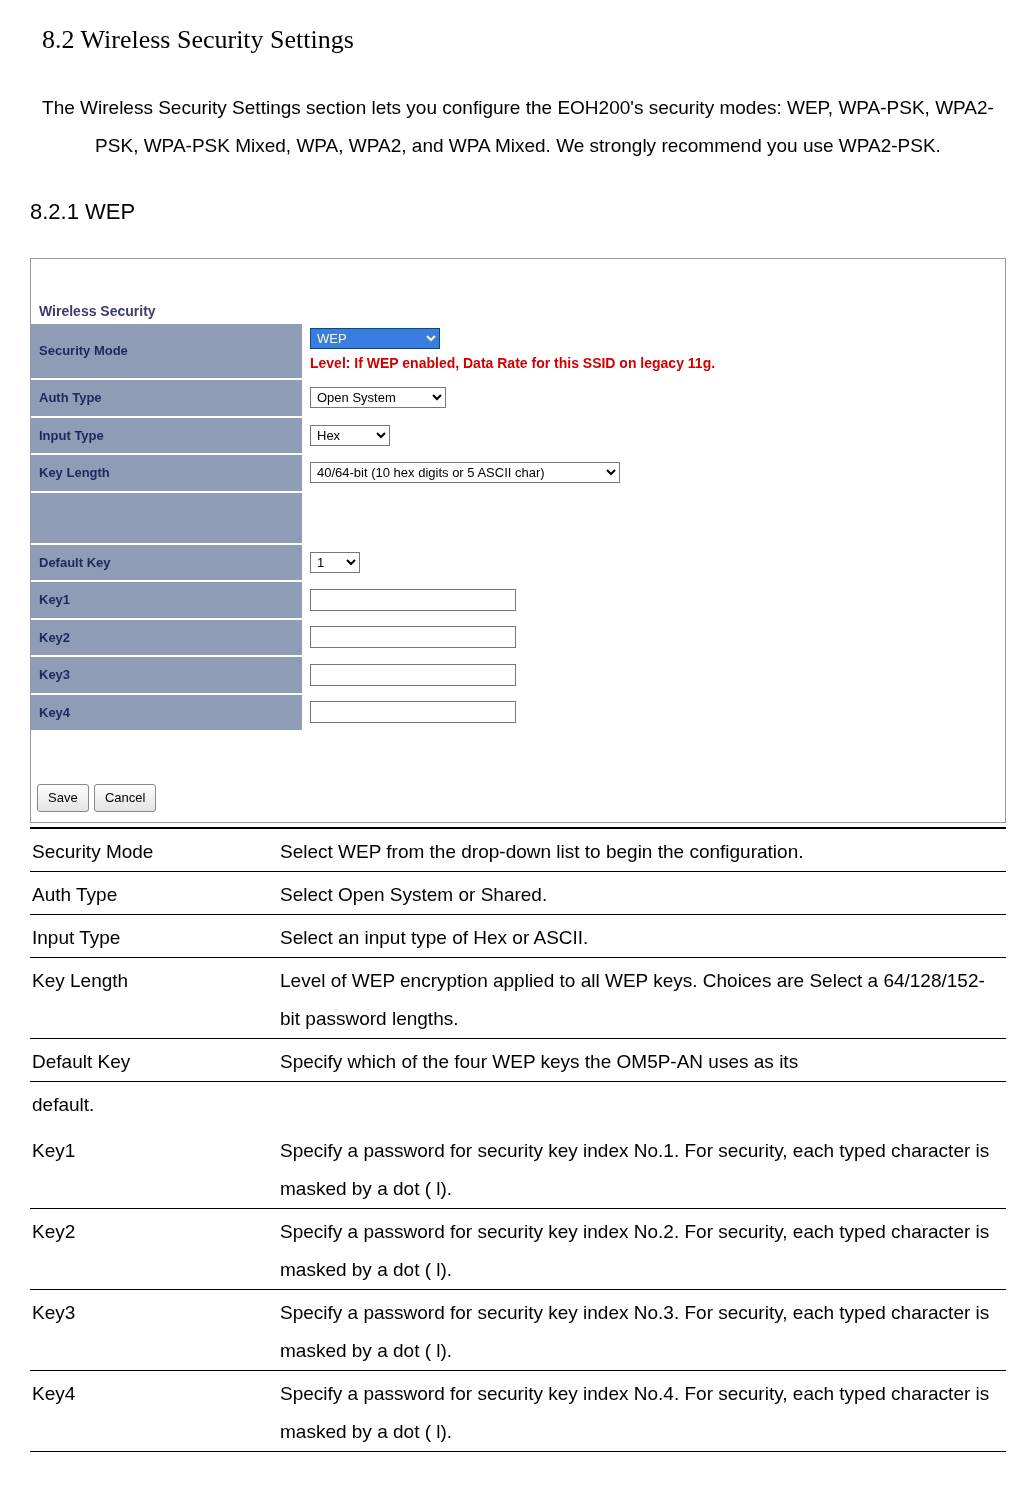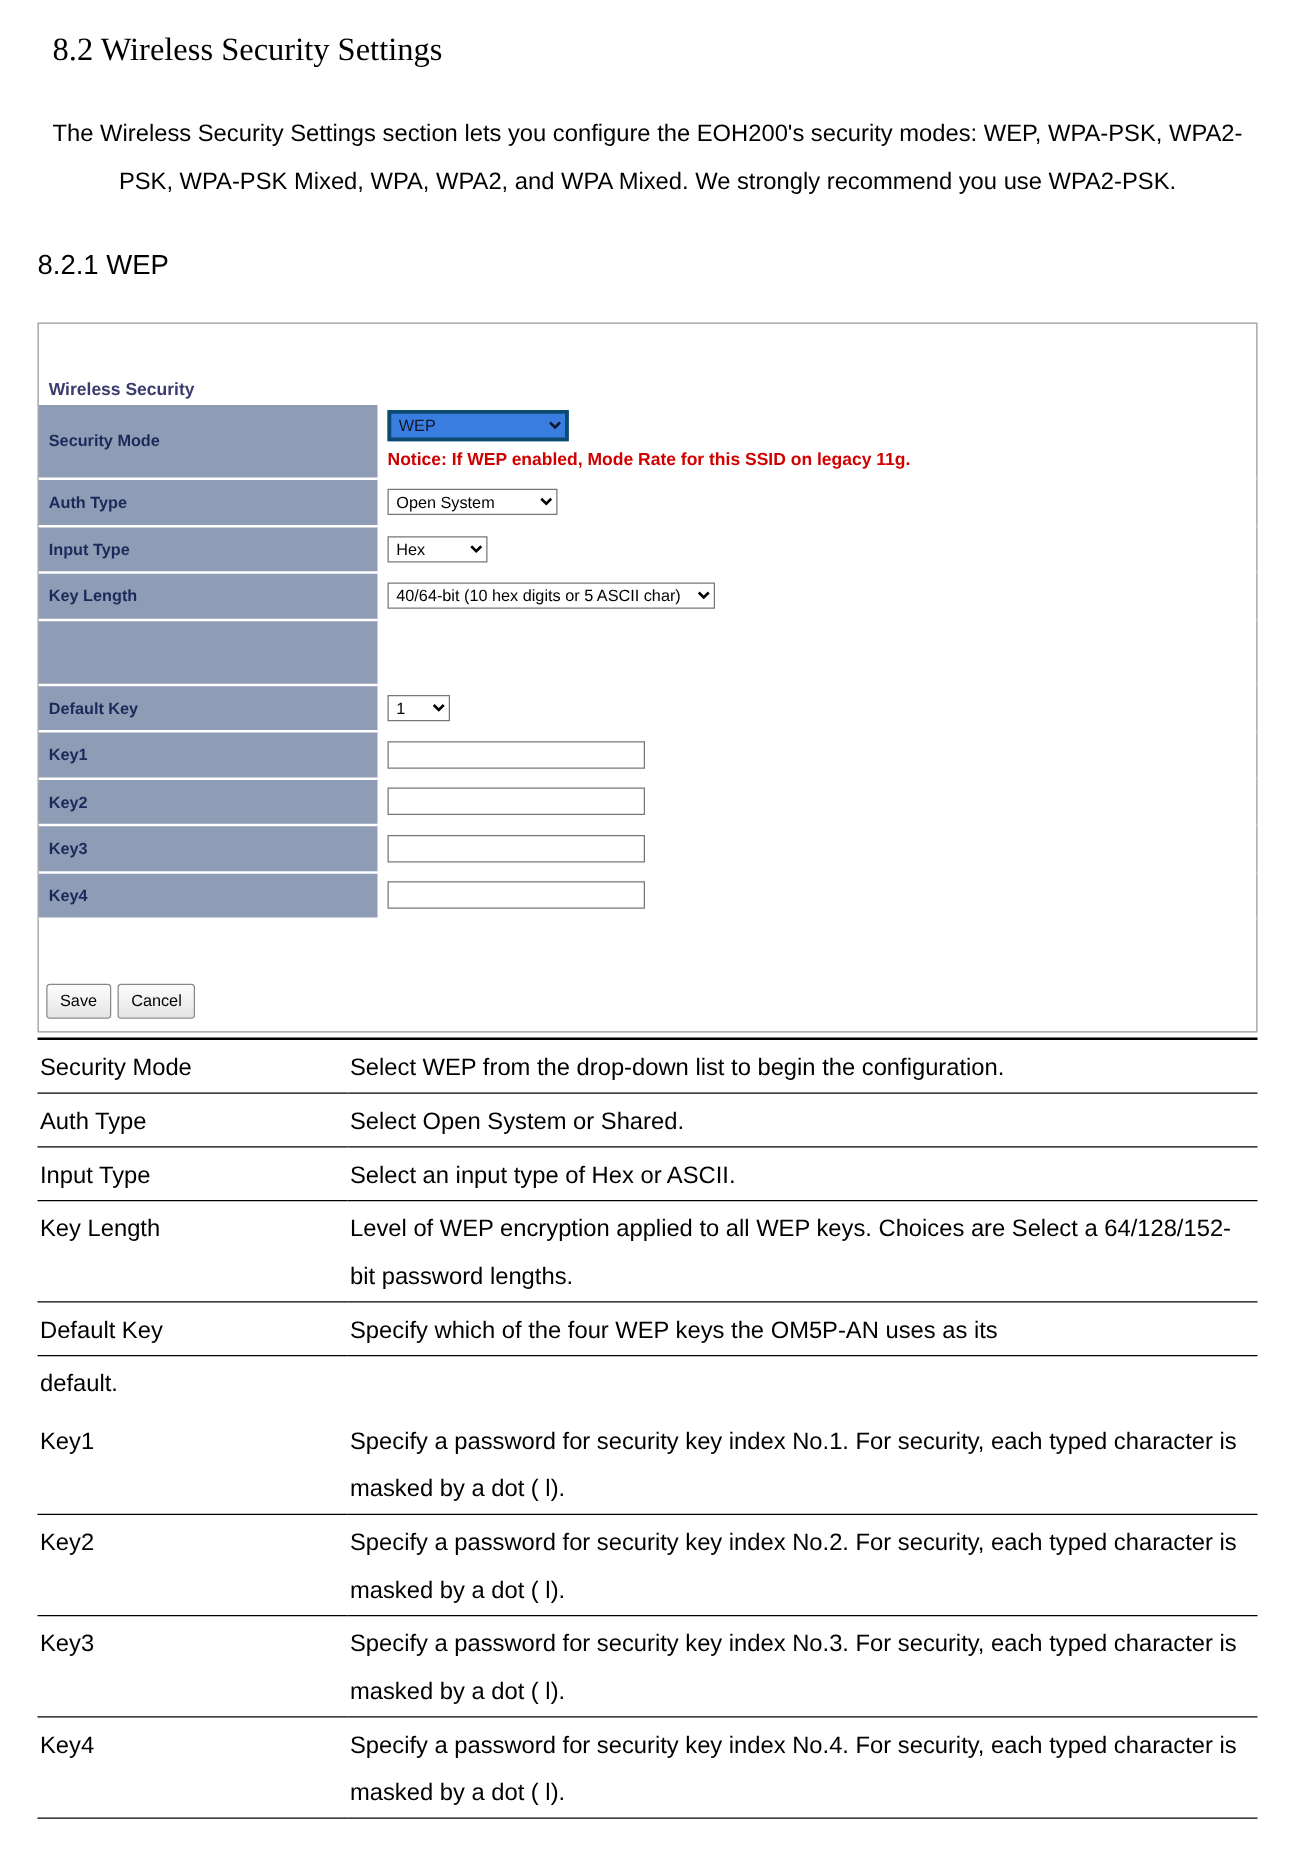--- a/index.html
+++ b/index.html
@@ -70,23 +70,23 @@
     background:#fff;
   }
   td.input-cell input[type=text] {
     border: 1px solid #777;
     height: 18px;
     width: 200px;
     font-size:13px;
   }
   .security-mode-row td.input-cell select {
     background: #3a7de0;
-    color: #0f172a;
-    border: 3px solid #0c4a6e;
-    width: 145px;
+    color: #fef9c3;
+    border: 1px solid #0c4a6e;
+    width: 130px;
   }
   .notice {
     color: #d00000;
     font-weight: bold;
     font-size: 14px;
     margin-top:4px;
     display:block;
   }
   tr.spacer td.label-cell { height: 34px; }
   .btn-row {
@@ -136,21 +136,21 @@
 <div class="panel">
   <div class="panel-title">Wireless Security</div>
   <table class="form-table">
     <tbody>
         <tr class="security-mode-row">
       <td class="label-cell">Security Mode</td>
       <td class="input-cell">
         <select>
           <option>WEP</option>
         </select>
-        <span class="notice">Notice: If WEP enabled, Mode Rate for this SSID on legacy 11g.</span>
+        <span class="notice">Level: If WEP enabled, Data Rate for this SSID on legacy 11g.</span>
       </td>
     </tr>
     <tr>
       <td class="label-cell">Auth Type</td>
       <td class="input-cell">
         <select style="width:136px">
           <option>Open System</option>
         </select>
       </td>
     </tr>
@@ -158,21 +158,21 @@
       <td class="label-cell">Input Type</td>
       <td class="input-cell">
         <select style="width:80px">
           <option>Hex</option>
         </select>
       </td>
     </tr>
     <tr>
       <td class="label-cell">Key Length</td>
       <td class="input-cell">
-        <select style="width:262px">
+        <select style="width:310px">
           <option>40/64-bit (10 hex digits or 5 ASCII char)</option>
         </select>
       </td>
     </tr>
     <tr class="spacer">
           <td class="label-cell"></td>
           <td class="input-cell"></td>
         </tr>
     <tr>
       <td class="label-cell">Default Key</td>

